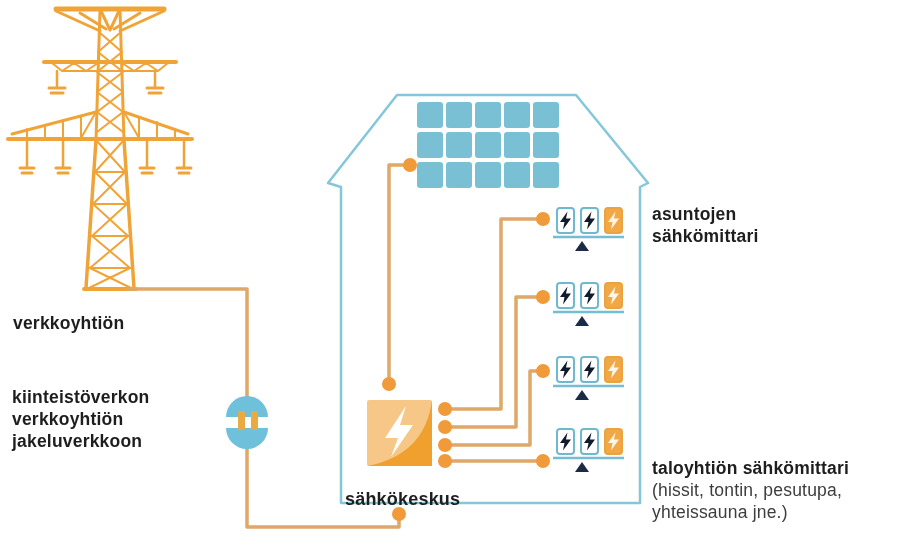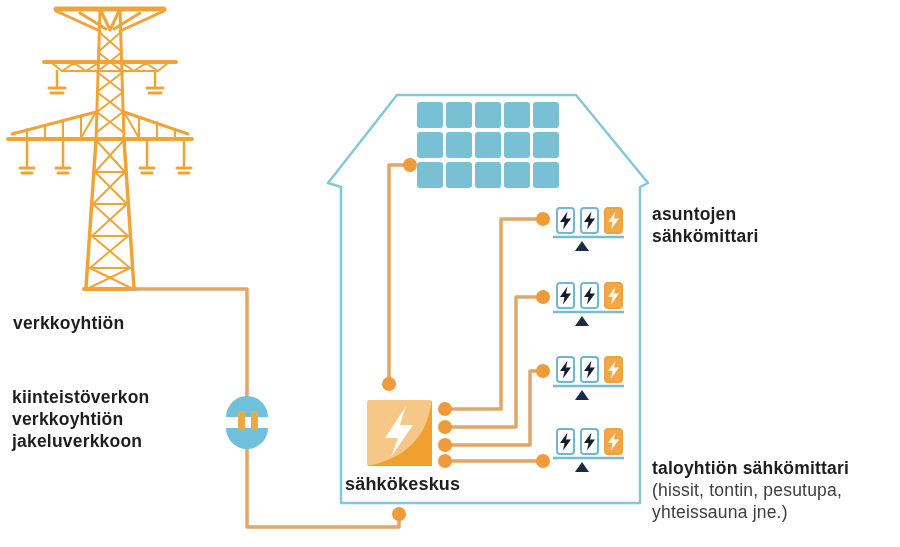--- a/index.html
+++ b/index.html
@@ -14,21 +14,21 @@
   .lbl {
     position:absolute;
     color:#1e1e1e;
     font-size:17.5px;
     line-height:22px;
     font-weight:700;
     letter-spacing:.2px;
     white-space:nowrap;
   }
   .lbl .reg { font-weight:400; color:#3d3d3d; }
-  .lbl.panel-lbl { font-size:18px; }
+  .lbl.panel-lbl { font-size:18px;margin-top:15px; }
 </style>
 </head>
 <body>
 
 <div class="canvas">
 
   <svg class="diagram-svg" width="900" height="547" viewBox="0 0 900 547">
 
     <defs>
 

